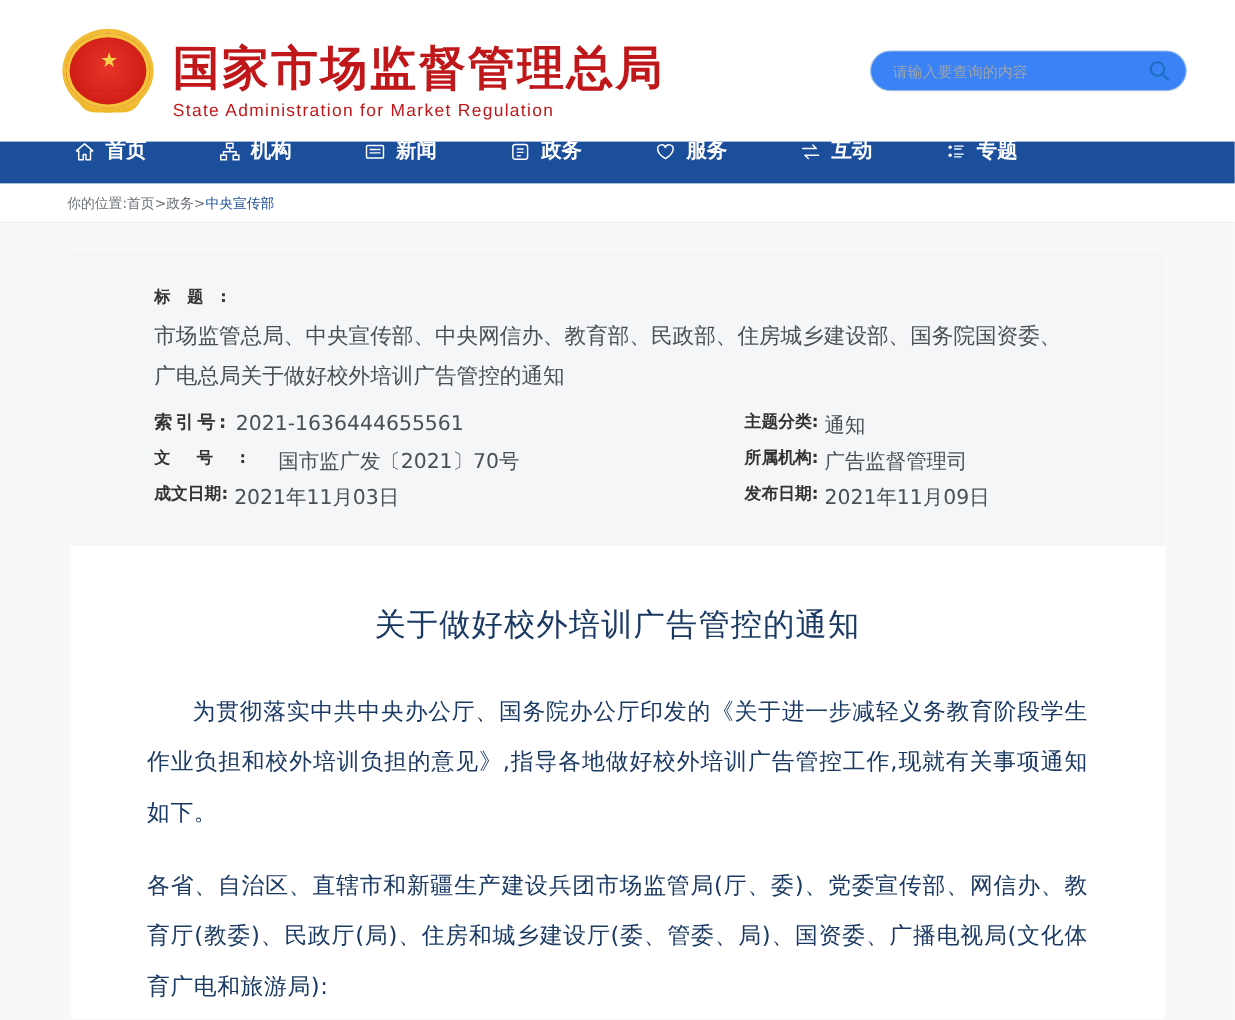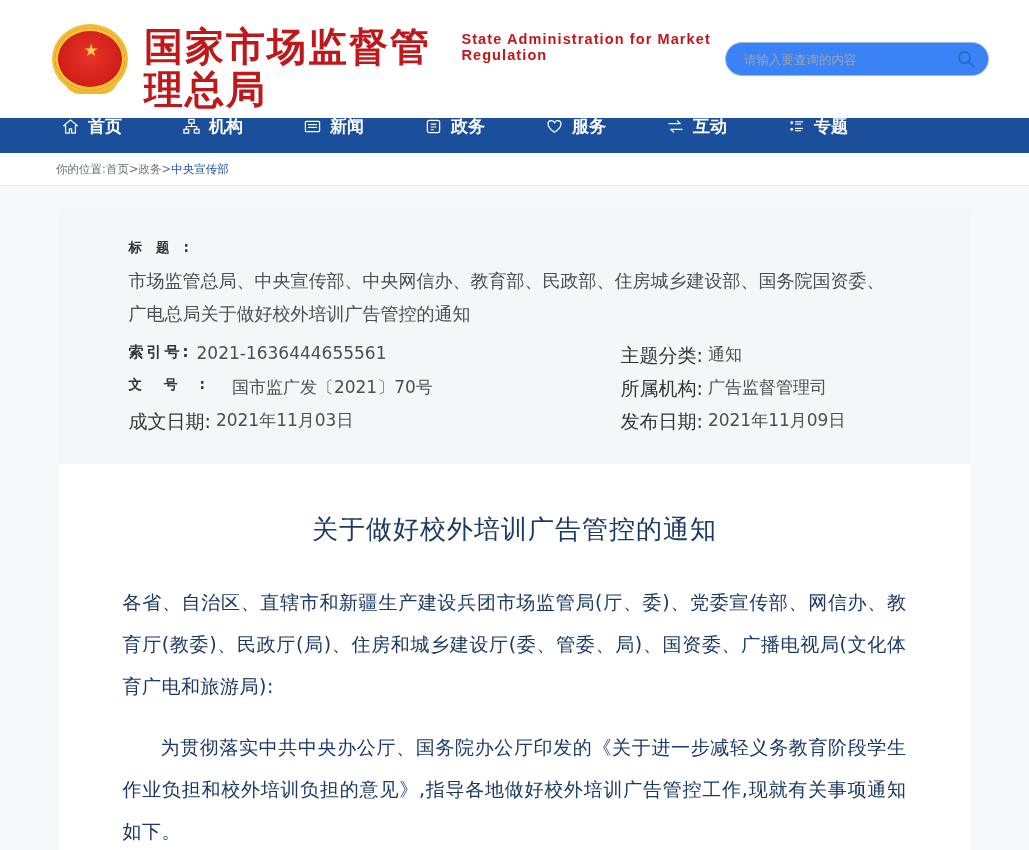--- a/index.html
+++ b/index.html
@@ -51,32 +51,32 @@
     line-height: 1;
   }
   .emblem .wheat {
     position: absolute;
     left: 50%; bottom: 4px;
     transform: translateX(-50%);
     width: 54px; height: 16px;
     border-bottom: 4px solid #f0b92b;
     border-radius: 0 0 40px 40px;
   }
-  .titles { display: flex; justify-content: space-between; margin-top: 20px; }
+  .titles { display: flex; flex-direction: column; justify-content: space-between; margin-top: 20px; }
   .title-cn {
     font-family: "DejaVu Sans", "Liberation Sans", sans-serif;
     font-size: 39px;
     font-weight: bold;
     color: #c0171a;
     letter-spacing: 2px;
     line-height: 1.1;
   }
   .title-en {
     font-size: 14.5px;
-    font-weight: bold;
+    font-weight: normal;
     color: #c0171a;
     letter-spacing: 1.1px;
     margin-top: 5px;
   }
   .search-wrap { margin-left: auto; }
   .search-box {
     width: 264px; height: 34px;
     border: 1px solid #9cc0e4;
     border-radius: 17px;
     display: flex;
@@ -141,23 +141,23 @@
     min-height: 640px;
   }
   .meta {
     background: #f4f6f8;
     padding: 30px 70px 22px 70px;
   }
   .meta-row { display: flex; margin-bottom: 7px; }
   .meta-col { display: flex; }
   .meta-col.left { width: 492px; flex: 0 0 492px; }
   .mlabel {
-    font-size: 19px;
+    font-size: 14px;
     color: #333;
-    font-weight: normal;
+    font-weight: bold;
     white-space: nowrap;
     font-family: "DejaVu Sans", "Liberation Sans", sans-serif;
   }
   .mval {
     font-size: 17px;
     color: #4a4f54;
     font-family: "DejaVu Sans", "Liberation Sans", sans-serif;
     margin-left: 5px;
   }
   .mtitle-val {
@@ -344,19 +344,19 @@
           </div>
           <div class="meta-col">
             <span class="mlabel">发布日期:</span>
             <span class="mval">2021年11月09日</span>
           </div>
         </div>
       </div>
 
       <div class="doc-body">
         <div class="doc-title">关于做好校外培训广告管控的通知</div>
+        <p class="doc-p indent">为贯彻落实中共中央办公厅、国务院办公厅印发的《关于进一步减轻义务教育阶段学生作业负担和校外培训负担的意见》,指导各地做好校外培训广告管控工作,现就有关事项通知如下。</p>
         <p class="doc-p">各省、自治区、直辖市和新疆生产建设兵团市场监管局(厅、委)、党委宣传部、网信办、教育厅(教委)、民政厅(局)、住房和城乡建设厅(委、管委、局)、国资委、广播电视局(文化体育广电和旅游局):</p>
-        <p class="doc-p indent">为贯彻落实中共中央办公厅、国务院办公厅印发的《关于进一步减轻义务教育阶段学生作业负担和校外培训负担的意见》,指导各地做好校外培训广告管控工作,现就有关事项通知如下。</p>
       </div>
 
     </div>
   </div>
 </div>
 
 </body></html>

